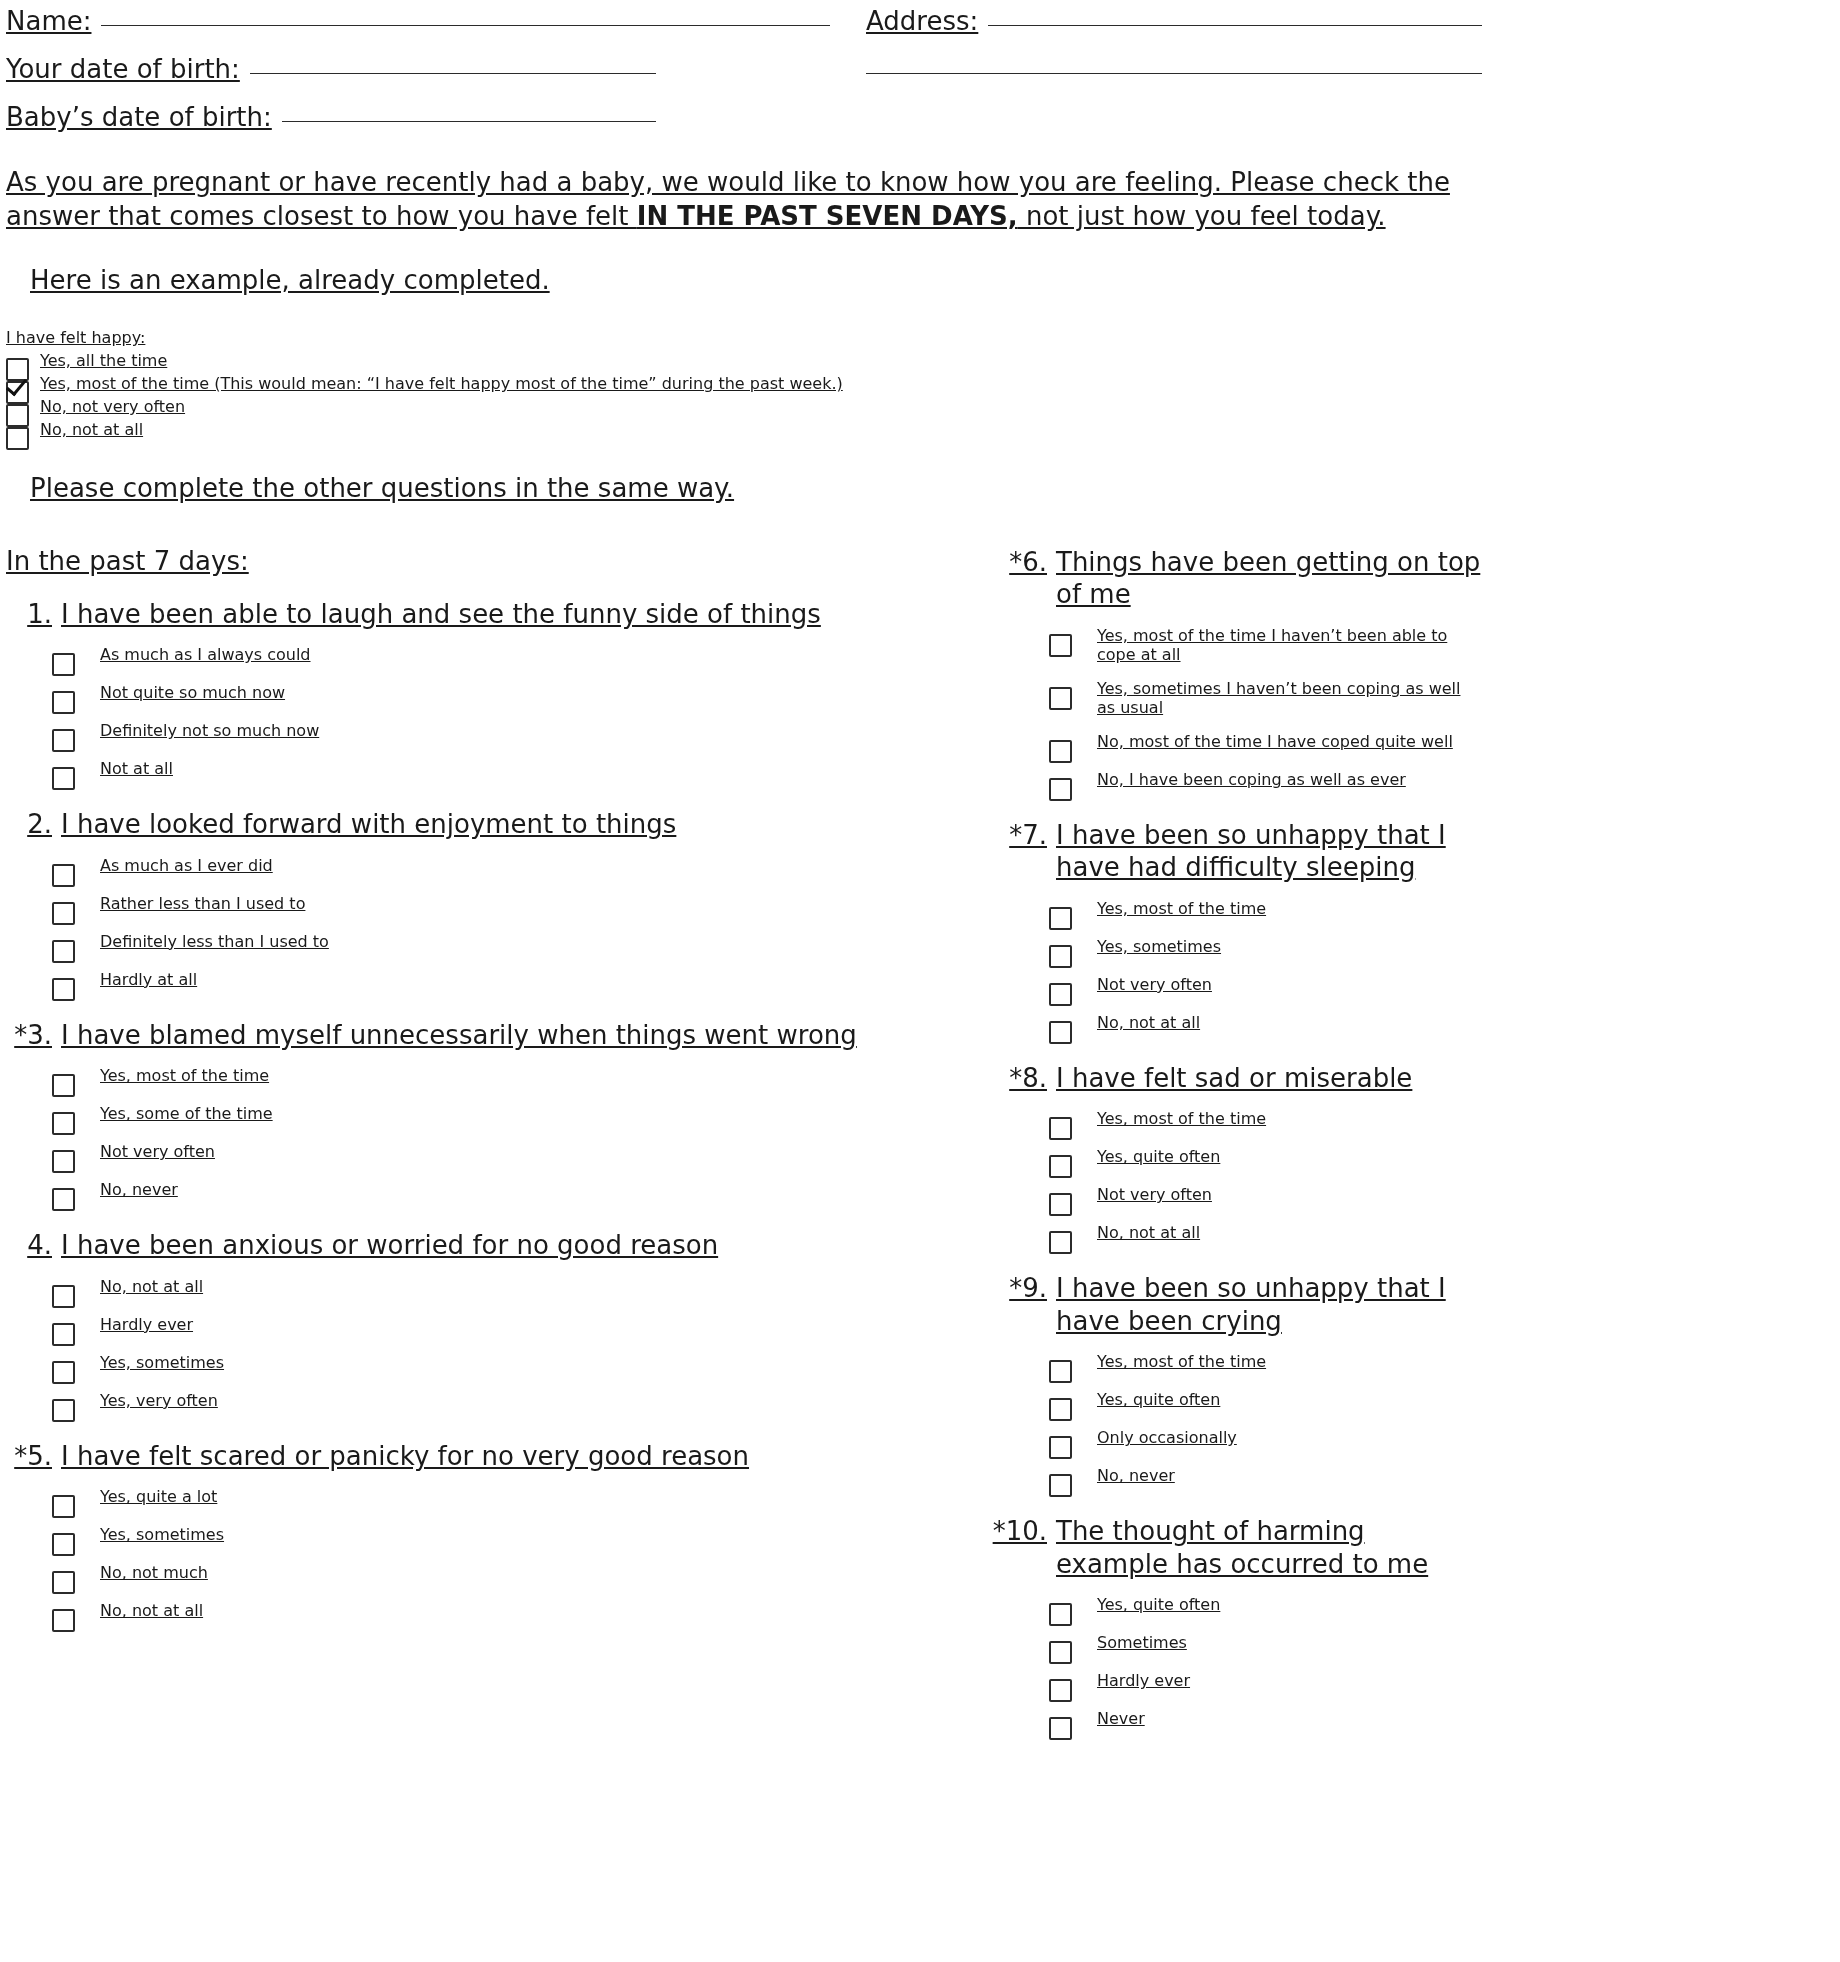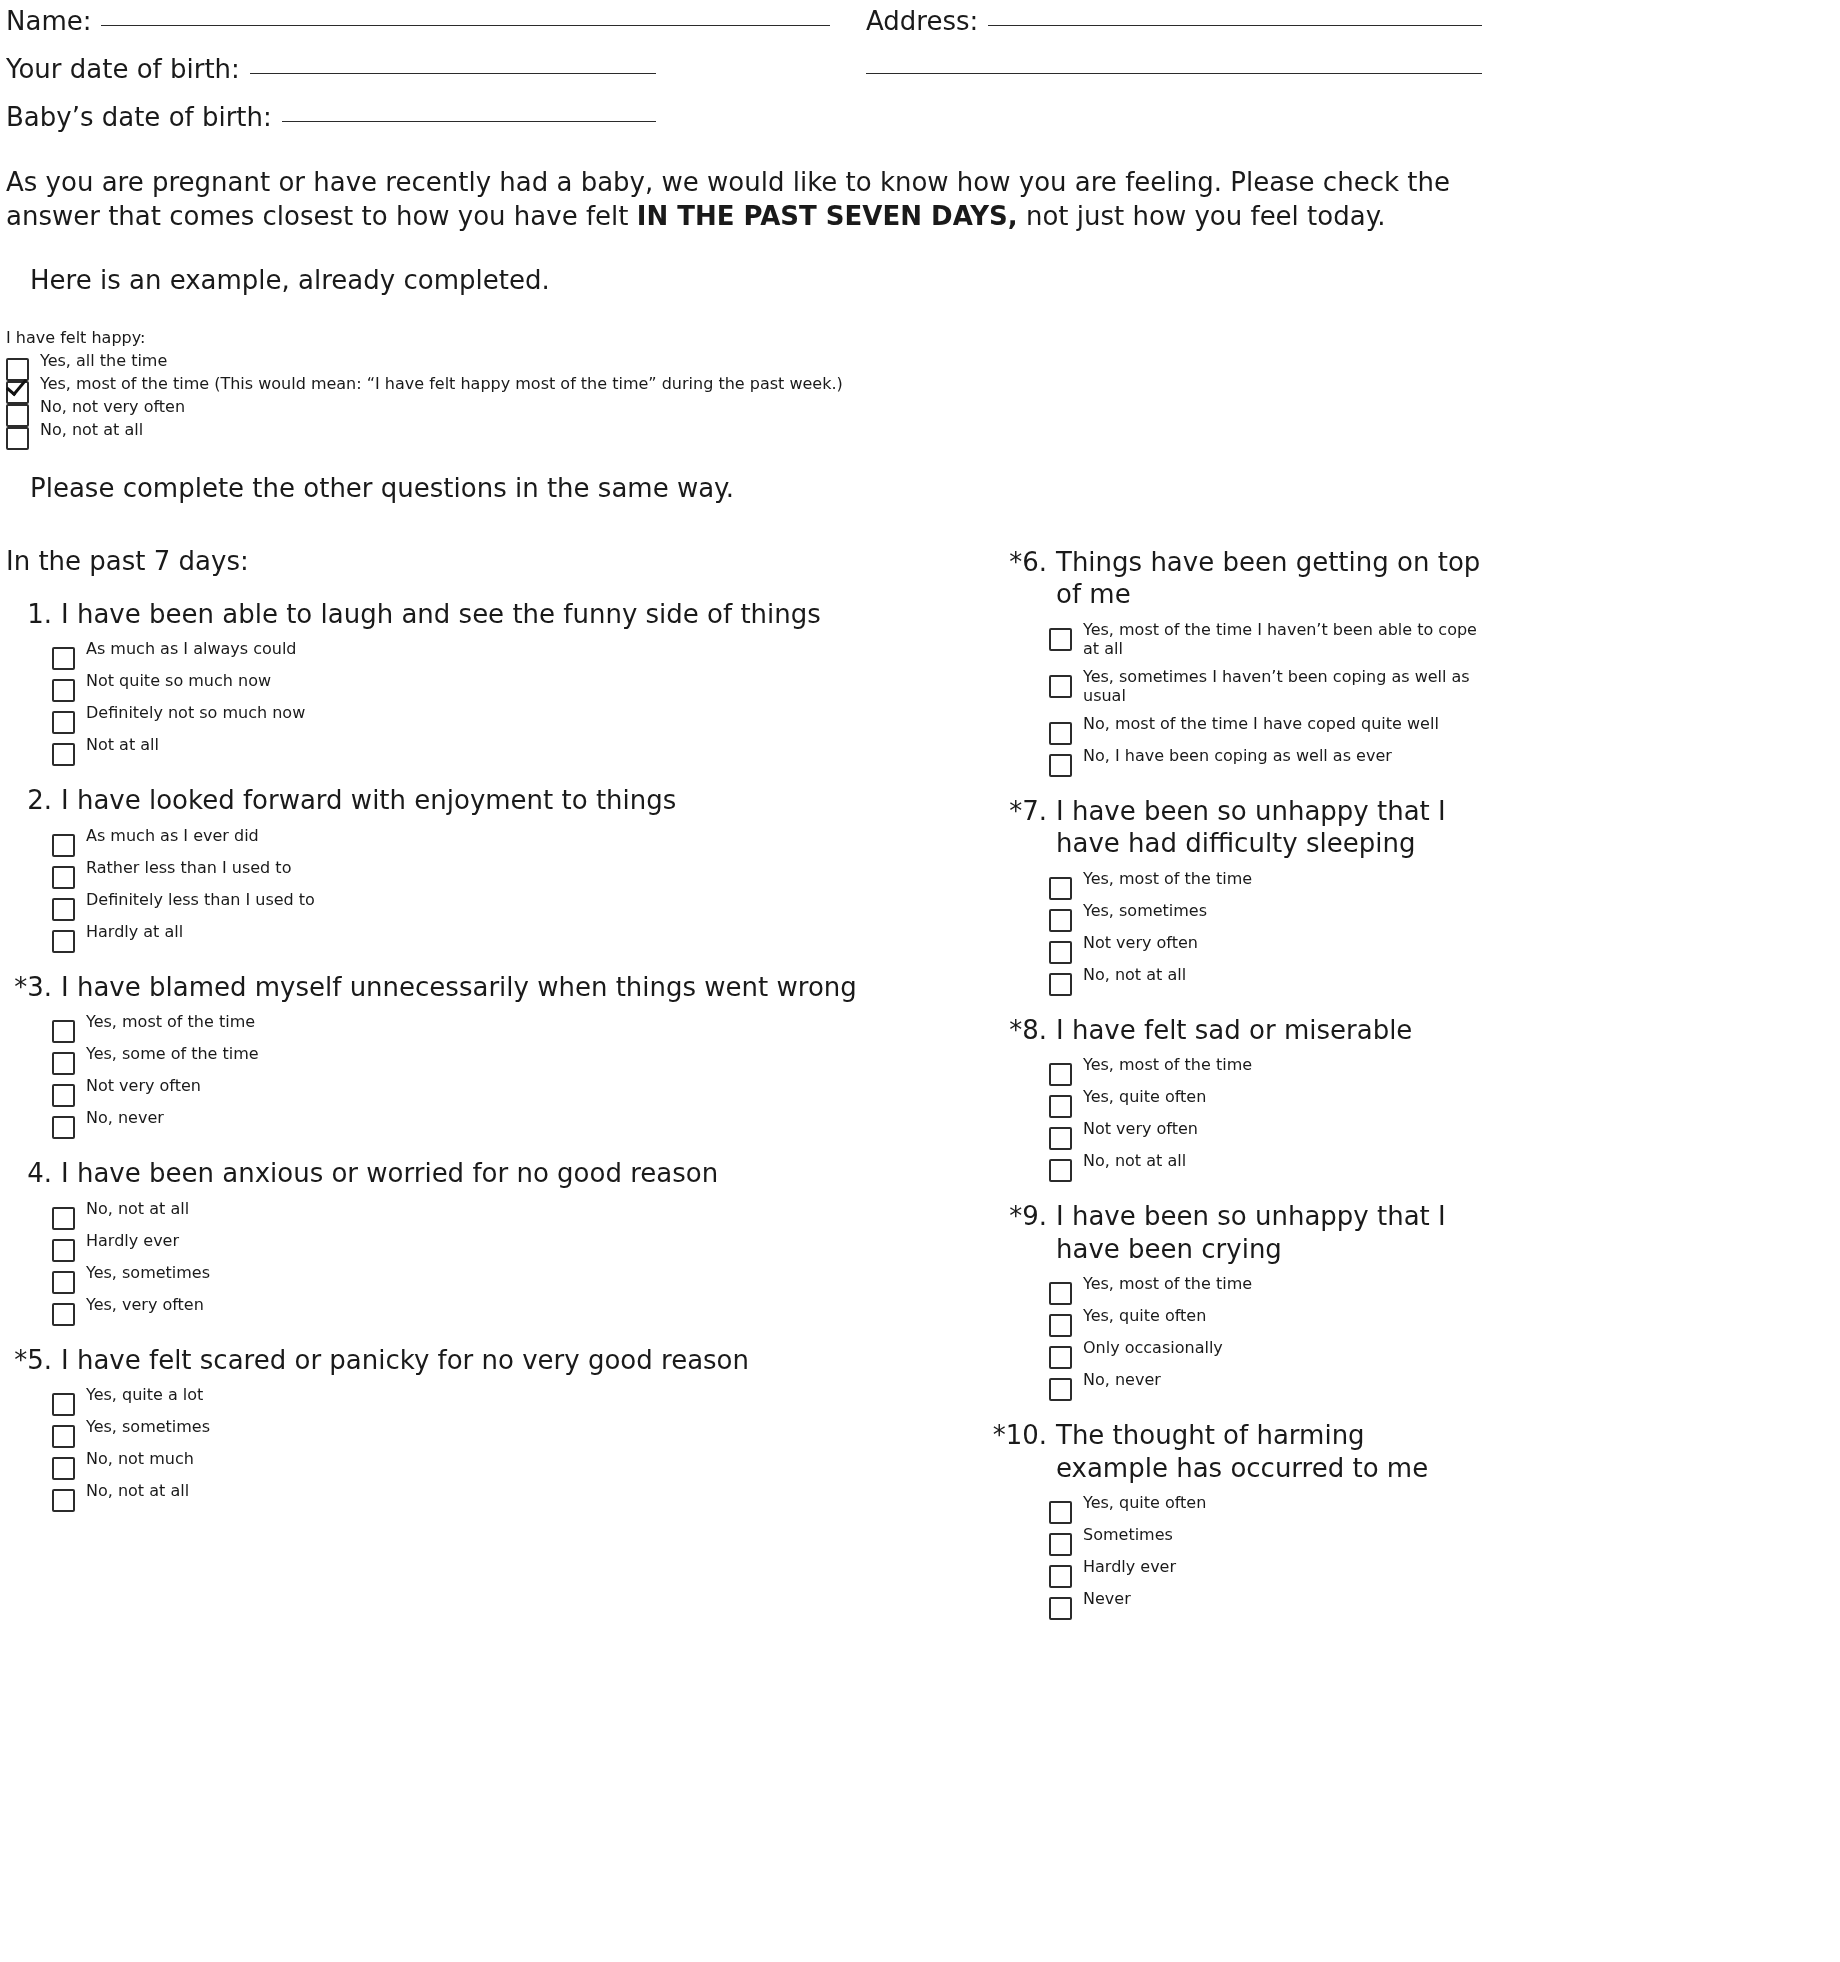--- a/index.html
+++ b/index.html
@@ -11,20 +11,21 @@
     width: 1840px;
     min-height: 1962px;
     font-family: "DejaVu Sans", "Liberation Sans", sans-serif;
     color: #1a1a1a;
     -webkit-font-smoothing: antialiased;
   }
   .page {
     width: 1500px;
     box-sizing: border-box;
     padding: 8px 18px 10px 6px;
+    text-decoration: underline;
   }
 
   
   .hdr {
     font-size: 26px;
     line-height: 1.0;
   }
   .hdr-row {
     display: flex;
     align-items: baseline;
@@ -132,21 +133,21 @@
     padding-right: 9px;
   }
   .col-left .q-num { width: 46px; }
   .col-right .q-num { width: 56px; }
   .q-text { flex: 1 1 auto; }
   .q-opts {
     margin-top: 4px;
   }
   .col-left .q-opts { padding-left: 46px; }
   .col-right .q-opts { padding-left: 58px; }
-  .q-opts .opt { margin-top: 9px; }
+  .q-opts .opt { margin-top: 15px; gap: 14px; }
 </style>
 </head>
 <body>
 
 <div class="page">
 
   <div class="hdr">
 
     <div class="hdr-row">
       <div class="hdr-left">

